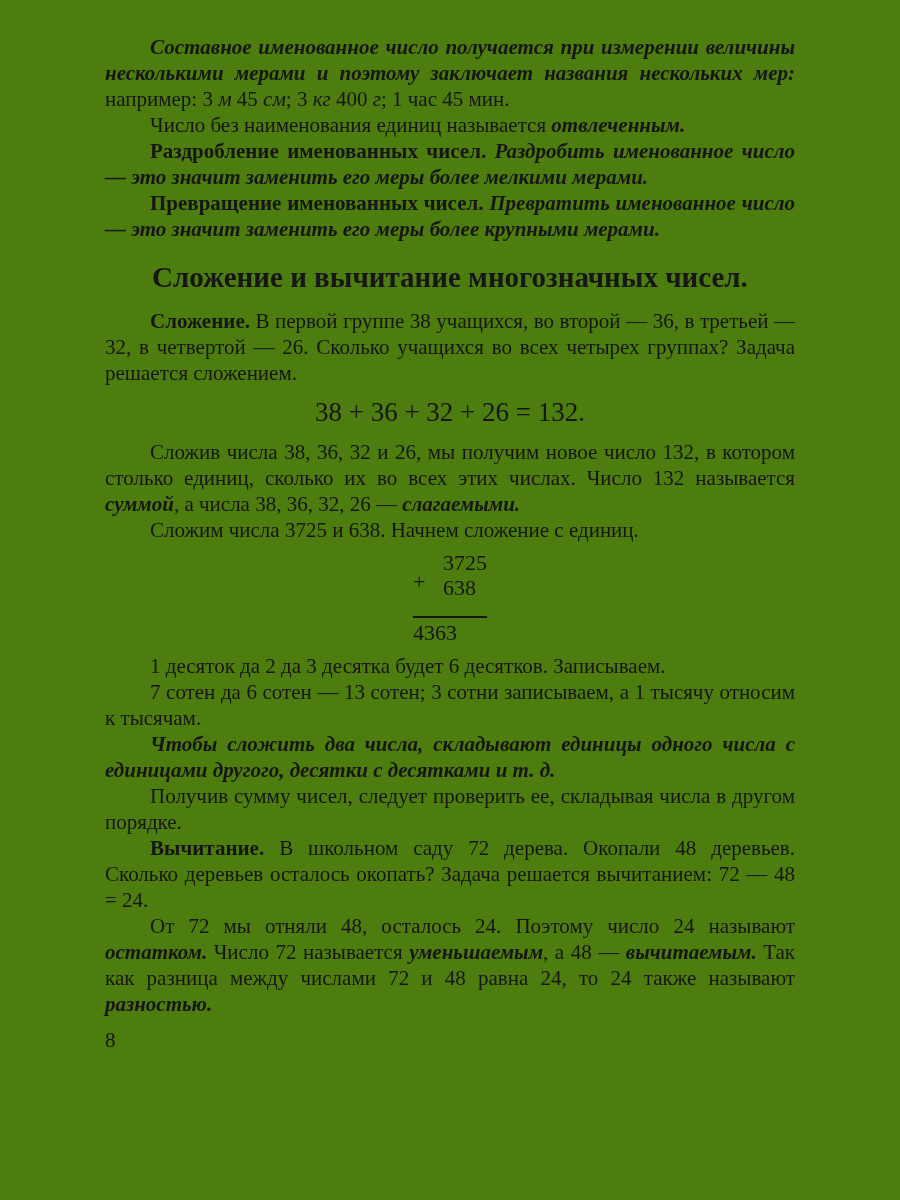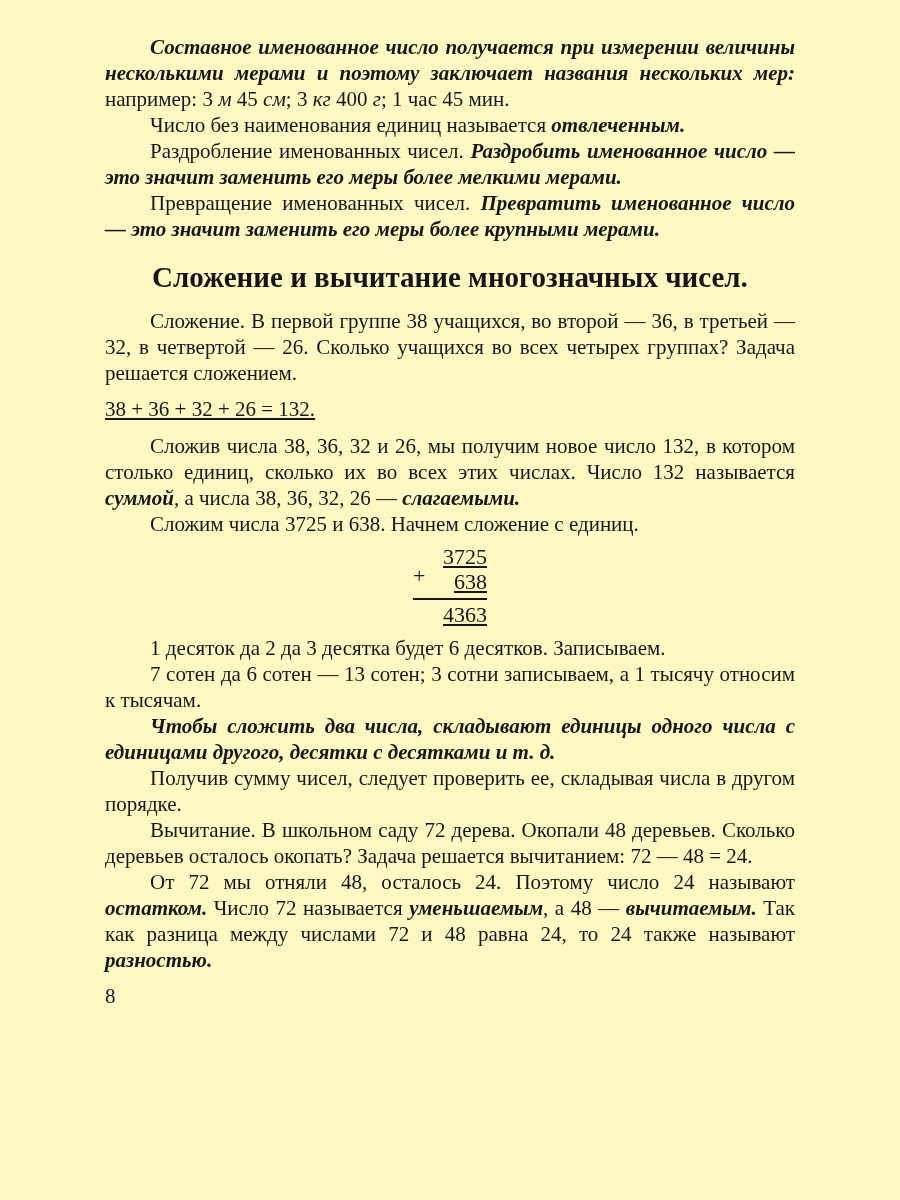--- a/index.html
+++ b/index.html
@@ -1,72 +1,71 @@
 <!DOCTYPE html>
 <html lang="ru"><head>
 <meta charset="utf-8">
 <style>
   html, body { margin: 0; padding: 0; background: #ffffff; }
   .page {
     position: relative;
     width: 900px;
     height: 1200px;
     box-sizing: border-box;
-    background: #fef9c3;
+    background: #4d7c0f;
     color: #161616;
     padding: 34px 105px 0 105px;
     overflow: hidden;
     font-family: "Liberation Serif", "DejaVu Serif", serif;
   }
   .content { width: 690px; }
   .para {
     margin: 0;
     font-size: 21px;
     line-height: 26px;
     text-align: justify;
     text-indent: 45px;
   }
   .seg-r { font-weight: normal; font-style: normal; }
-  .seg-b { font-weight: normal; font-style: normal; }
+  .seg-b { font-weight: bold; font-style: normal; }
   .seg-i { font-style: italic; }
   .seg-bi { font-weight: bold; font-style: italic; }
   .heading {
     font-size: 29px;
     font-weight: bold;
     text-align: center;
     line-height: 34px;
     margin: 18px 0 14px 0;
   }
   .equation {
-    font-size: 21px;
-    text-align: left;
+    font-size: 27px;
+    text-align: center;
     margin: 11px 0;
-    text-decoration: underline;
   }
   .colsum {
     display: flex;
     justify-content: center;
     margin: 7px 0 8px 0;
   }
   .colsum-box {
     position: relative;
     padding-left: 30px;
     font-size: 22px;
     line-height: 25px;
   }
   .colsum-box .plus {
     position: absolute;
     left: 0;
     top: 19px;
   }
-  .colsum-box .num { text-align: right; text-decoration: underline; }
+  .colsum-box .num { text-align: left; }
   .colsum-box .sum-row {
     margin-left: -30px;
     border-top: 2px solid #161616;
-    margin-top: 4px;
+    margin-top: 16px;
     padding-top: 2px;
   }
   .page-num {
     font-size: 21px;
     line-height: 26px;
     margin-top: 10px;
     text-align: left;
   }
 </style>
 </head>

